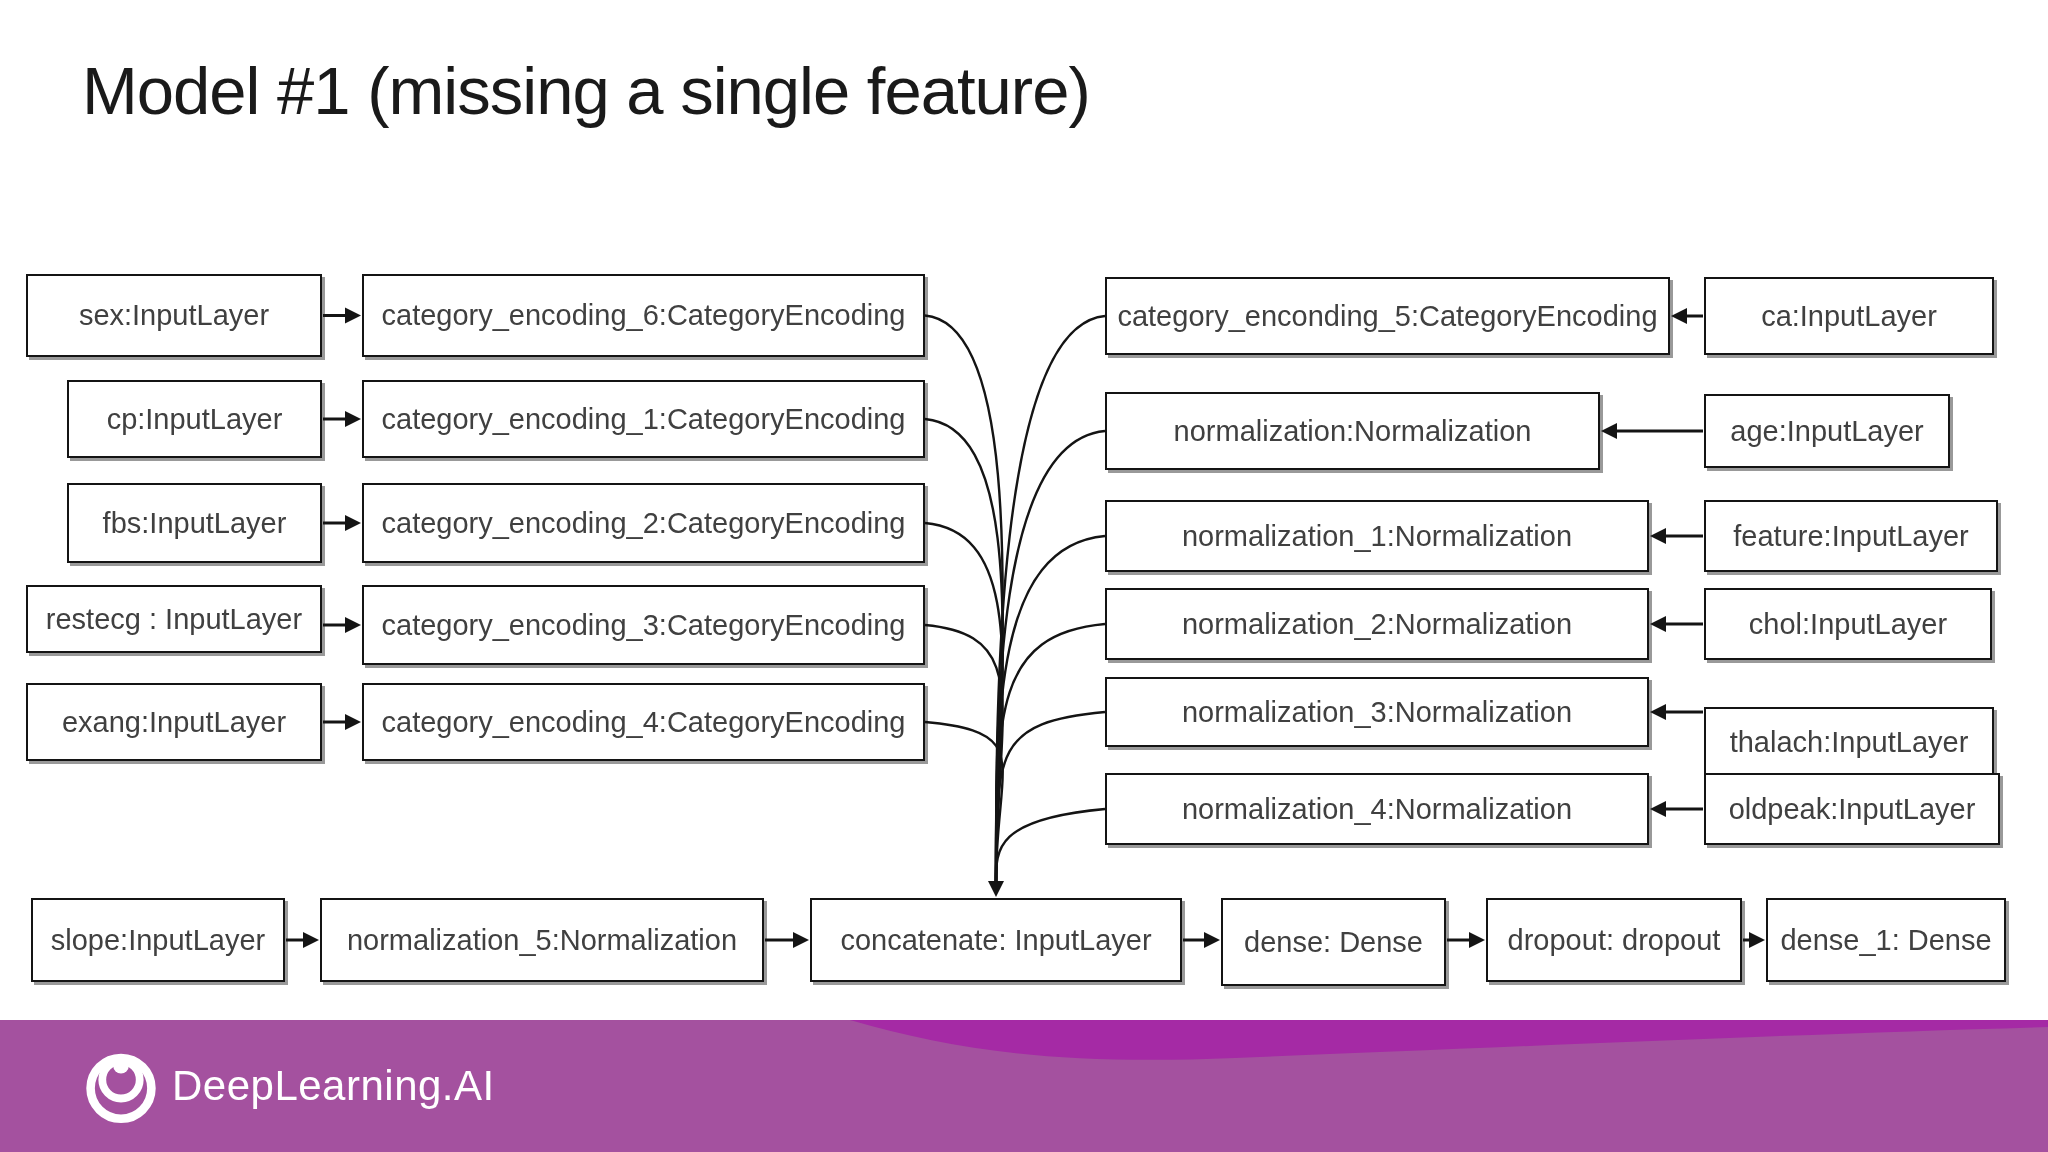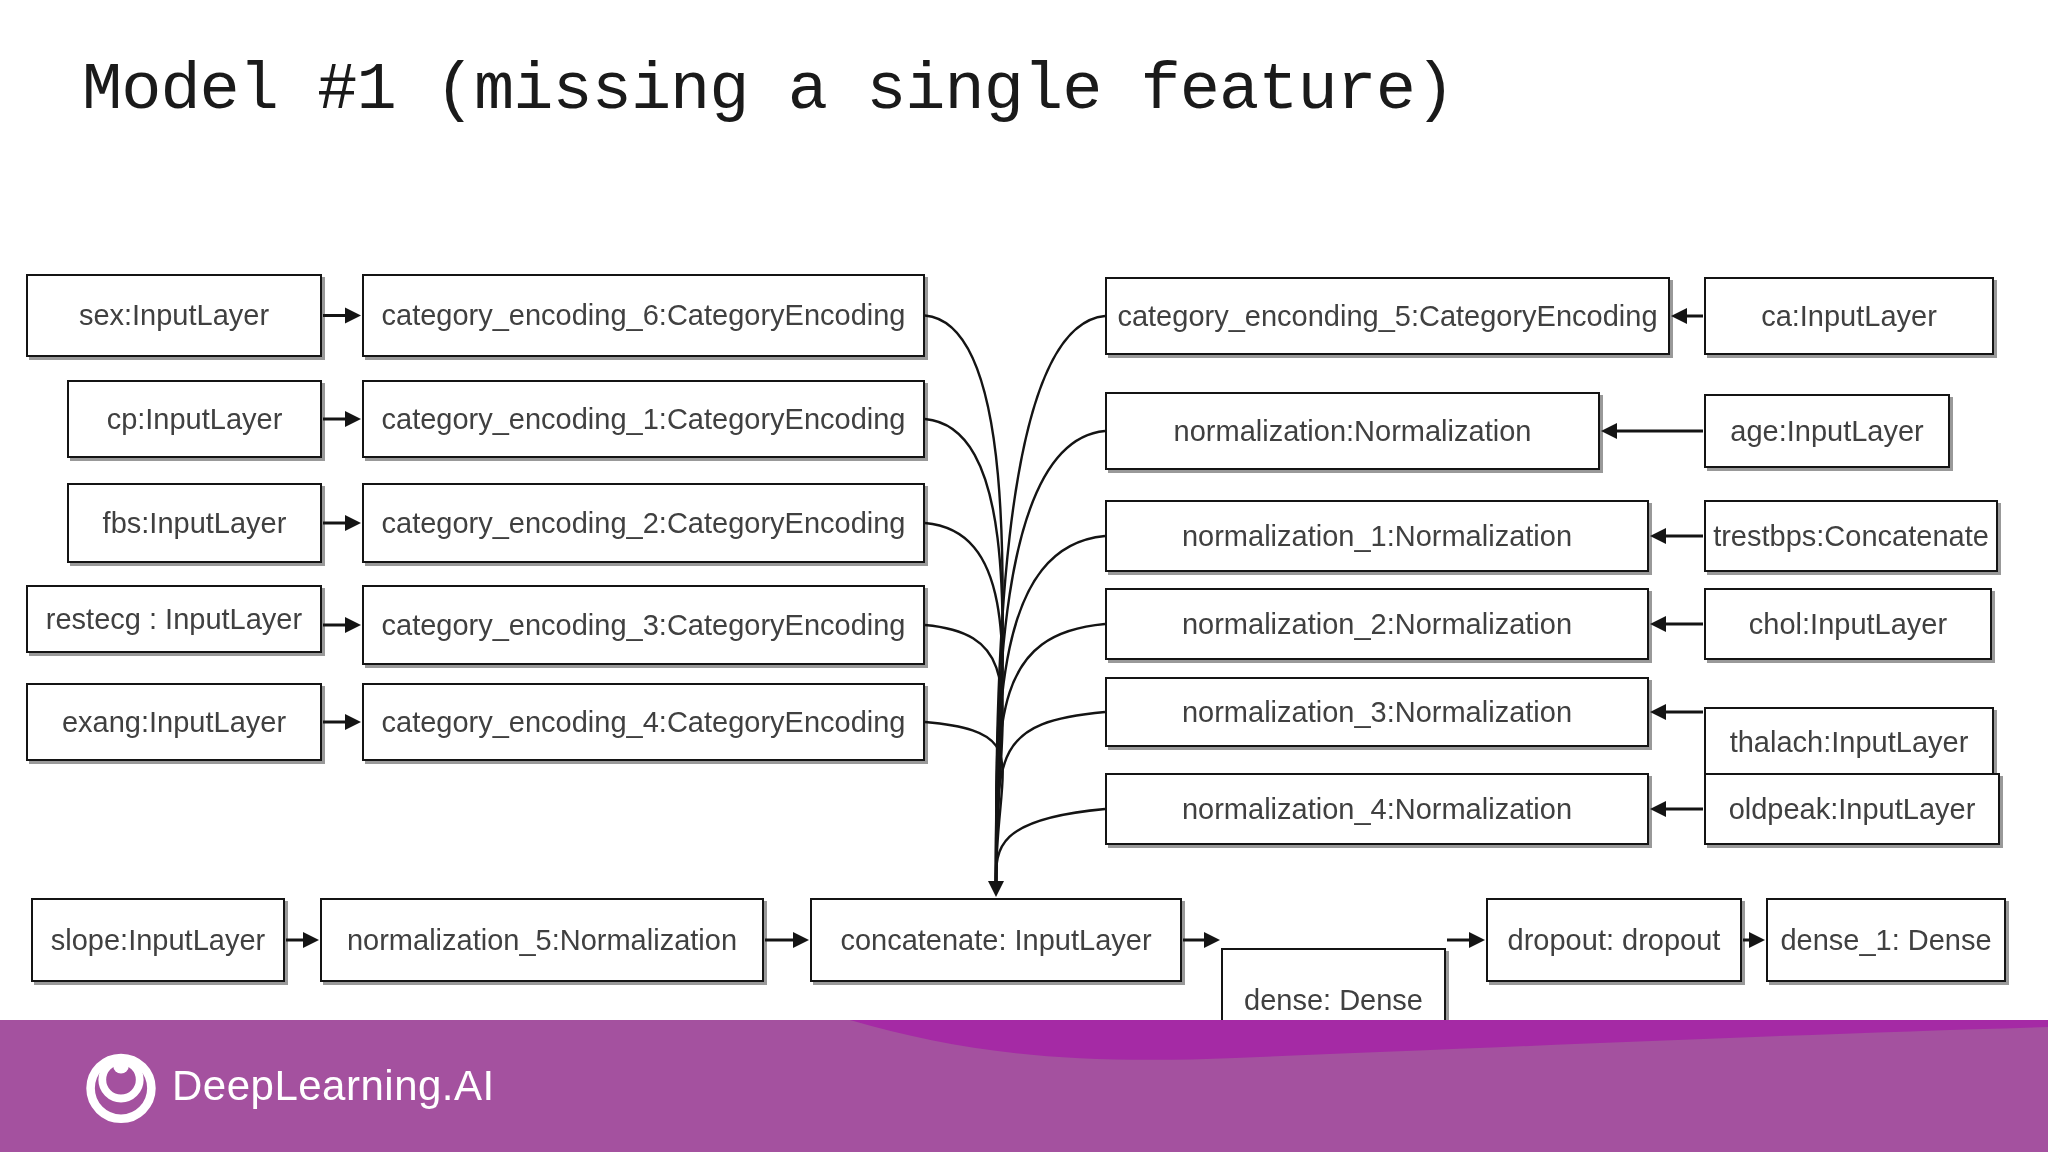--- a/index.html
+++ b/index.html
@@ -3,21 +3,21 @@
 <meta charset="utf-8">
 <style>
   html,body{margin:0;padding:0;background:#ffffff;}
   .stage{
     position:relative;width:2048px;height:1152px;background:#ffffff;overflow:hidden;
     font-family:"Liberation Sans",sans-serif;color:#151515;
   }
   .title{
     position:absolute;left:82px;top:52px;margin:0;
     font-size:67px;font-weight:400;letter-spacing:-1px;color:#1a1a1a;
-    font-family:Liberation Mono, monospace;
+    font-family:Liberation Sans, sans-serif;
   }
   .node{
     position:absolute;background:#ffffff;border:2.5px solid #141414;
     box-shadow:3px 3px 0 rgba(0,0,0,0.40);
     display:flex;align-items:center;justify-content:center;
     font-size:29px;color:#404040;white-space:nowrap;box-sizing:border-box;
   }
   #edge-layer{position:absolute;left:0;top:0;pointer-events:none;}
   .footer{
     position:absolute;left:0;top:1020px;width:2048px;height:156px;background:#a4519f;text-align:center;
@@ -49,31 +49,31 @@
     <div class="node" style="left:362px; top:483px; width:563px; height:80px">category_encoding_2:CategoryEncoding</div>
     <div class="node" style="left:26px;  top:585px; width:296px; height:68px">restecg : InputLayer</div>
     <div class="node" style="left:362px; top:585px; width:563px; height:80px">category_encoding_3:CategoryEncoding</div>
     <div class="node" style="left:26px;  top:683px; width:296px; height:78px">exang:InputLayer</div>
     <div class="node" style="left:362px; top:683px; width:563px; height:78px">category_encoding_4:CategoryEncoding</div>
     <div class="node" style="left:1105px;top:277px; width:565px; height:78px">category_enconding_5:CategoryEncoding</div>
     <div class="node" style="left:1704px;top:277px; width:290px; height:78px">ca:InputLayer</div>
     <div class="node" style="left:1105px;top:392px; width:495px; height:78px">normalization:Normalization</div>
     <div class="node" style="left:1704px;top:394px; width:246px; height:74px">age:InputLayer</div>
     <div class="node" style="left:1105px;top:500px; width:544px; height:72px">normalization_1:Normalization</div>
-    <div class="node" style="left:1704px;top:500px; width:294px; height:72px">trestbps:Concatenate</div>
+    <div class="node" style="left:1704px;top:500px; width:294px; height:72px">feature:InputLayer</div>
     <div class="node" style="left:1105px;top:588px; width:544px; height:72px">normalization_2:Normalization</div>
     <div class="node" style="left:1704px;top:588px; width:288px; height:72px">chol:InputLayer</div>
     <div class="node" style="left:1105px;top:677px; width:544px; height:70px">normalization_3:Normalization</div>
     <div class="node" style="left:1704px;top:707px; width:290px; height:70px">thalach:InputLayer</div>
     <div class="node" style="left:1105px;top:773px; width:544px; height:72px">normalization_4:Normalization</div>
     <div class="node" style="left:1704px;top:773px; width:296px; height:72px">oldpeak:InputLayer</div>
     <div class="node" style="left:31px;  top:898px; width:254px; height:84px">slope:InputLayer</div>
     <div class="node" style="left:320px; top:898px; width:444px; height:84px">normalization_5:Normalization</div>
     <div class="node" style="left:810px; top:898px; width:372px; height:84px">concatenate: InputLayer</div>
-    <div class="node" style="left:1221px;top:948px; width:225px; height:104px">dense: Dense</div>
+    <div class="node" style="left:1221px;top:898px; width:225px; height:88px">dense: Dense</div>
     <div class="node" style="left:1486px;top:898px; width:256px; height:84px">dropout: dropout</div>
     <div class="node" style="left:1766px;top:898px; width:240px; height:84px">dense_1: Dense</div>
 
     <svg id="edge-layer" width="2048" height="1152" viewBox="0 0 2048 1152">
         <path d="M 323 315.5 L 348 315.5" fill="none" stroke="#141414" stroke-width="3"></path>
         <polygon points="361,315.5 345,307.5 345,323.5" fill="#141414"></polygon>
         <path d="M 323 419 L 348 419" fill="none" stroke="#141414" stroke-width="3"></path>
         <polygon points="361,419 345,411 345,427" fill="#141414"></polygon>
         <path d="M 323 523 L 348 523" fill="none" stroke="#141414" stroke-width="3"></path>
         <polygon points="361,523 345,515 345,531" fill="#141414"></polygon>

